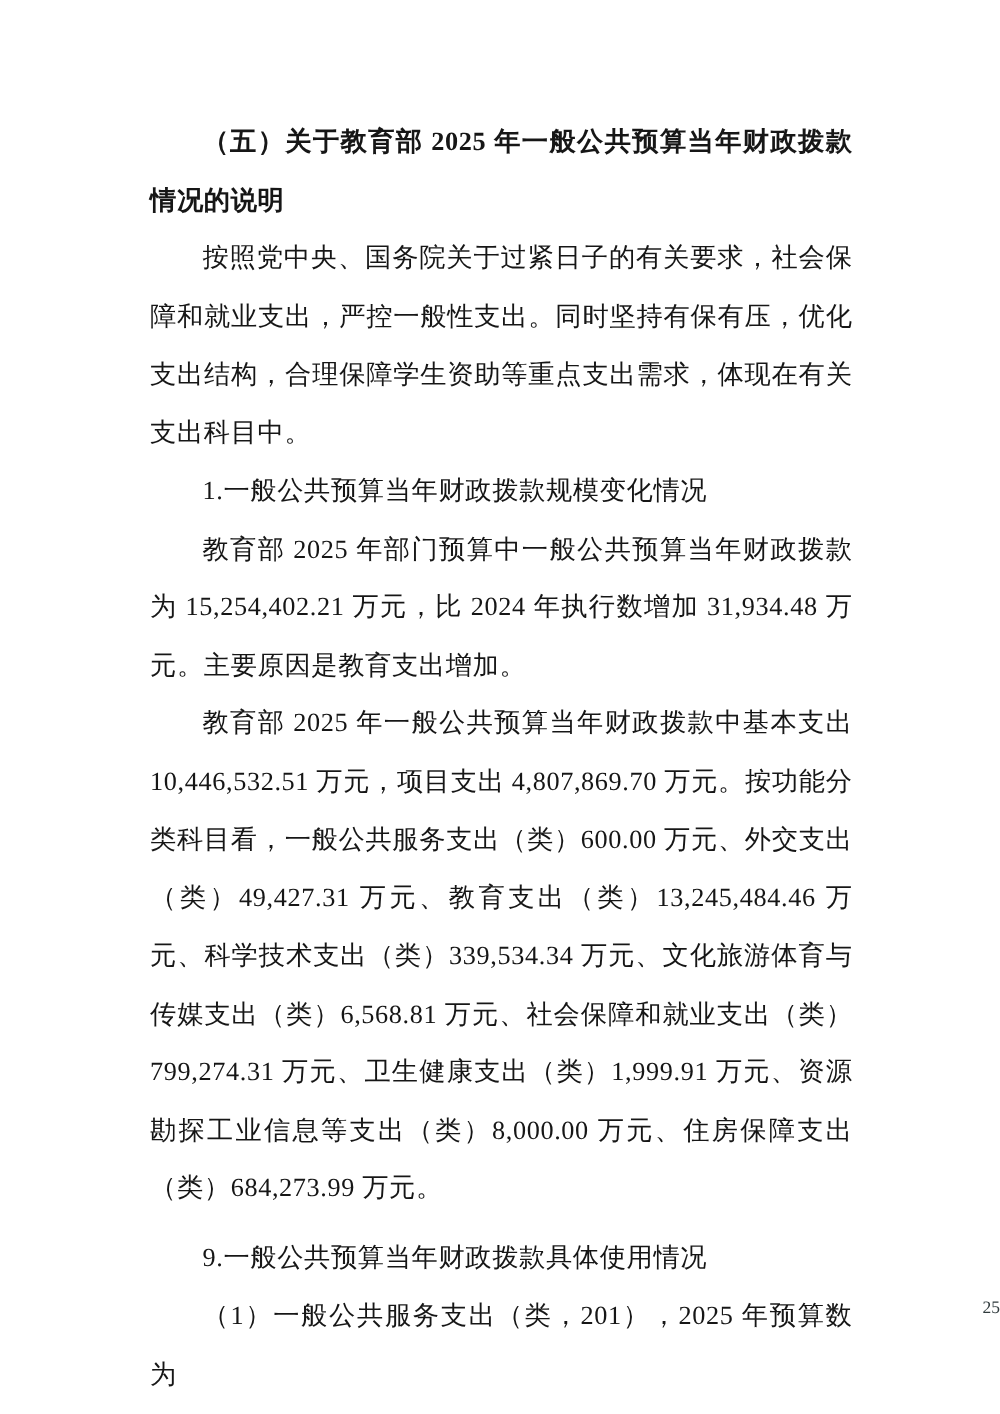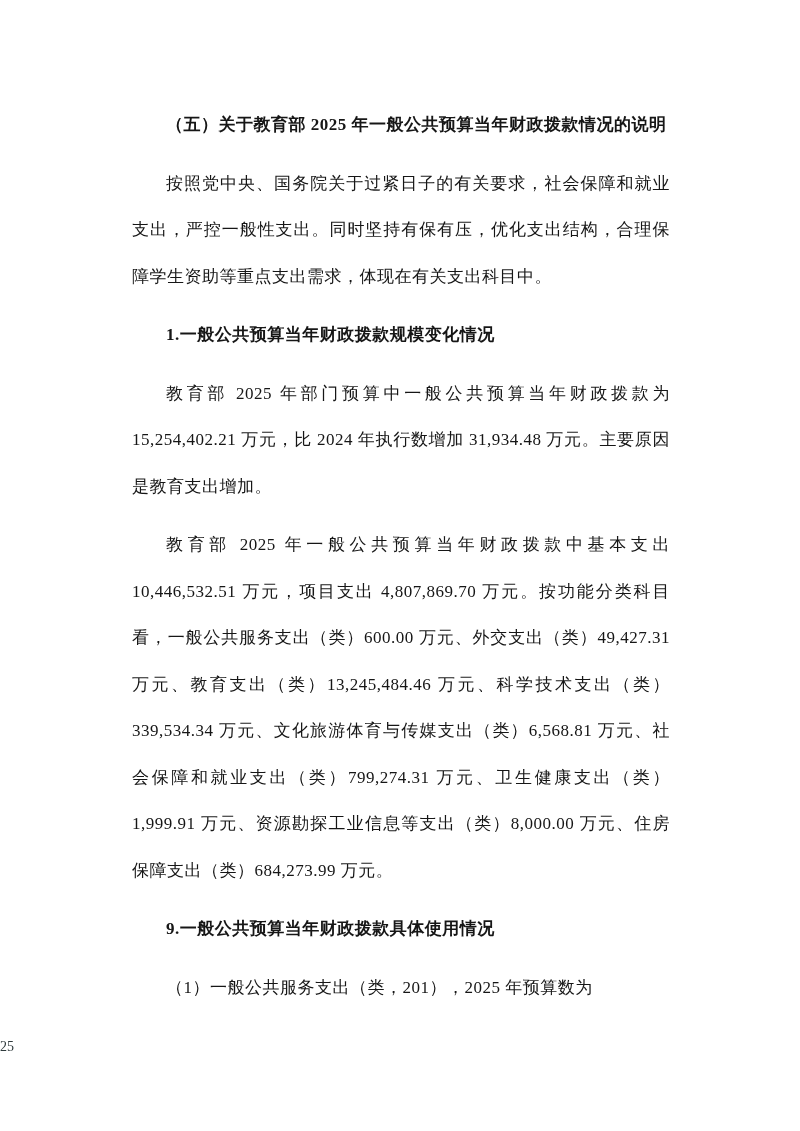--- a/index.html
+++ b/index.html
@@ -21,35 +21,35 @@
     left: 120px;
     top: 90px;
     width: 562px;
     font-size: 21px;
     line-height: 46.5px;
     text-align: justify;
     text-justify: inter-ideograph;
     letter-spacing: 0.5px;
   }
   .content h2, .content h3, .content p {
-    margin: 12px;
+    margin: 0;
     padding: 0;
     text-indent: 2em;
-    font-size: 17px;
+    font-size: 21px;
     font-weight: normal;
   }
   .content h2 { font-weight: bold; }
-  .content h3 { font-weight: bold; }
+  .content h3 { font-weight: normal; }
   .sec3-heading { margin-top: 9px !important; }
   .page-number {
     position: absolute;
     left: 0;
     right: 0;
     top: 1037px;
-    text-align: left;
+    text-align: right;
     font-size: 14px;
     line-height: 20px;
     color: #2f3a3c;
     font-family: "Liberation Serif", "DejaVu Serif", serif;
   }
 </style>
 </head>
 <body>
 
 <div class="page">

